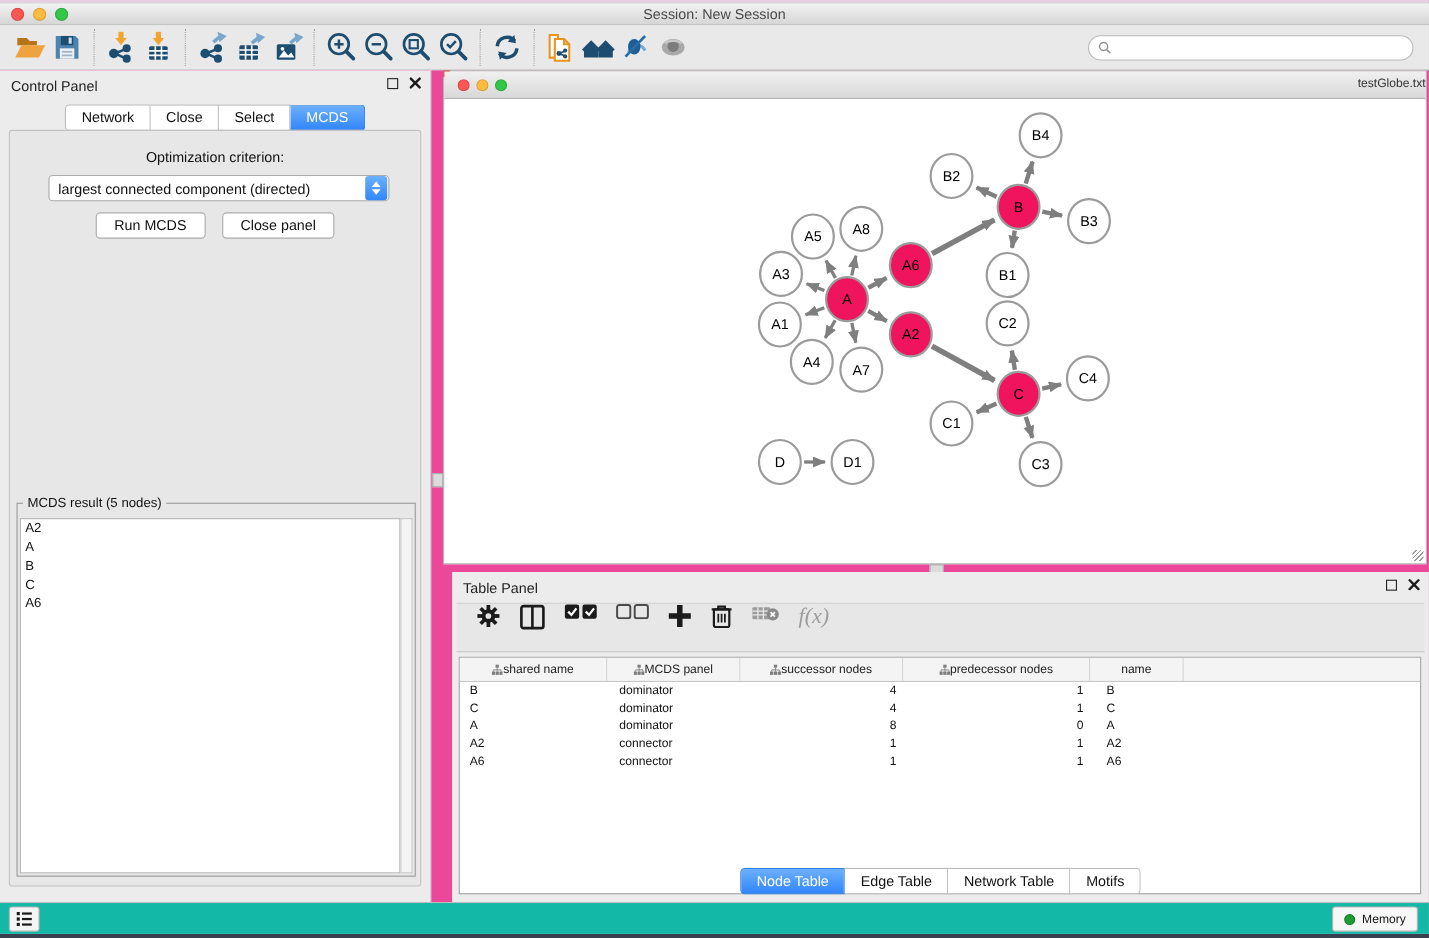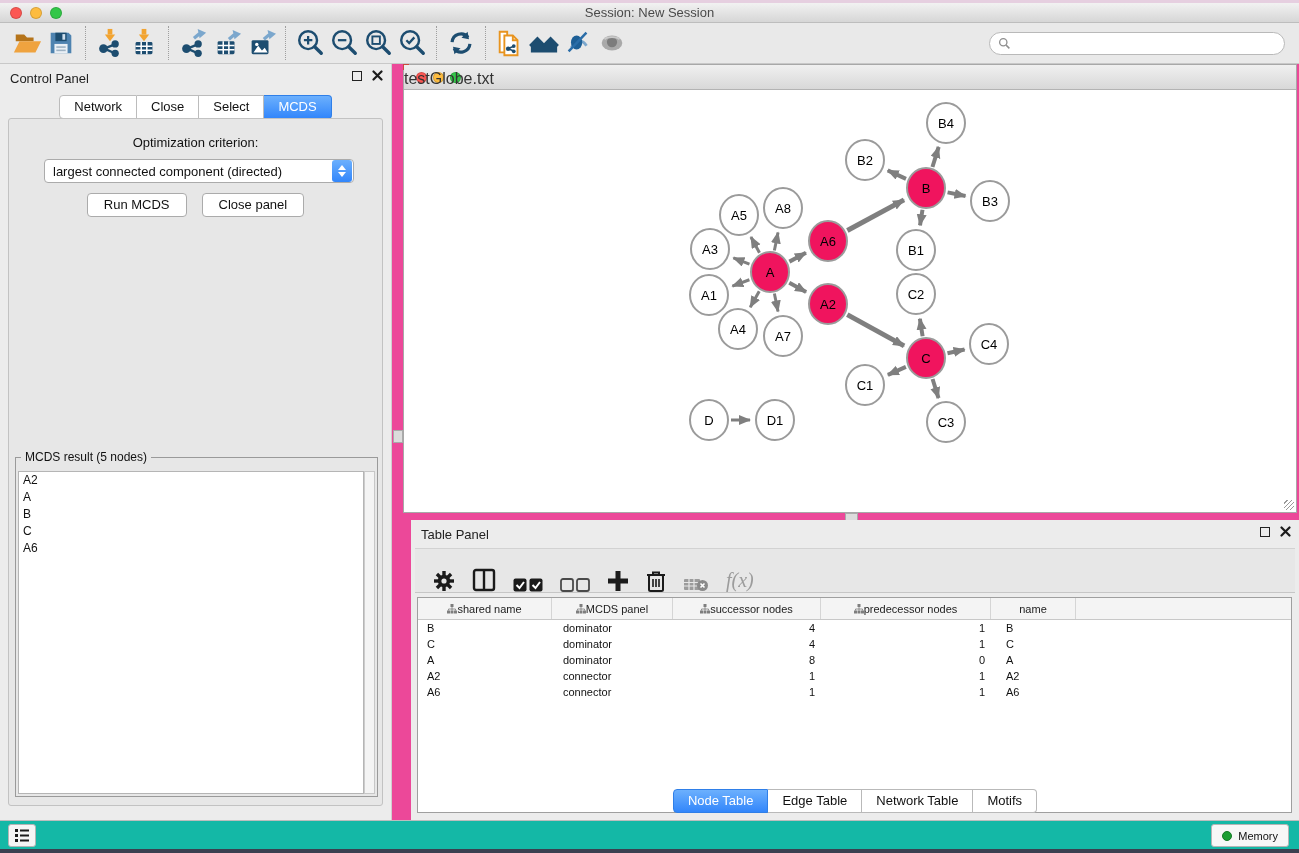--- a/index.html
+++ b/index.html
@@ -77,31 +77,31 @@
   .h-handle { position:absolute; left:845px; top:449px; width:13px; height:8px; background:#dcdcdc; border:1px solid #aaa; }
 
   
   .net-window { position:absolute; left:403px; top:0px; width:894px; height:449px;
     background:#fff; border:1px solid #a8a8a8; }
   .focus-corner { position:absolute; left:-1px; top:-1px; width:6px; height:6px; background:#cc4a3e; }
   .nw-titlebar { position:absolute; top:0; left:0; right:0; height:25px;
     background:linear-gradient(#f0f0f0,#d8d8d8); border-bottom:1px solid #b3b3b3; }
   .nw-lights { position:absolute; left:12px; top:7px; display:flex; gap:6px; }
   .nw-lights .light { width:11px; height:11px; }
-  .nw-title { position:absolute; left:0; right:0; top:5px; text-align:left; font-size:16px; color:#333; }
+  .nw-title { position:absolute; left:0; right:0; top:5px; text-align:right; font-size:11px; color:#333; }
   .nw-canvas { position:absolute; top:26px; left:0; right:0; bottom:0; background:#fff; }
   .nw-canvas svg { position:absolute; top:0; left:0; }
   .resize-grip { position:absolute; right:2px; bottom:2px; width:10px; height:10px;
     background:repeating-linear-gradient(135deg, transparent 0 2px, #9a9a9a 2px 3px); }
 
   
   .table-panel { position:absolute; left:411px; right:0; top:456px; bottom:0; background:#ececec; }
   .tp-toolbar { position:absolute; top:28px; left:4px; right:4px; height:45px;
     border-top:1px solid #d2d2d2; border-bottom:1px solid #c6c6c6; background:#e7e7e7;
-    display:flex; align-items:flex-end; gap:17px; padding-left:18px; }
+    display:flex; align-items:flex-start; gap:17px; padding-left:18px; }
   .tp-toolbar svg { display:block; }
   .fx { font-family:"Liberation Serif", serif; font-style:italic; font-size:20px; color:#9c9c9c; }
 
   .tp-table { position:absolute; left:6px; right:7px; top:77px; height:216px; background:#fff; border:1px solid #9f9f9f; }
   .thead { display:flex; height:22px; background:#f4f4f4; border-bottom:1px solid #c8c8c8; }
   .th { position:relative; display:flex; align-items:center; justify-content:center;
     font-size:11px; color:#222; border-right:1px solid #d5d5d5; }
   .tbody { }
   .tr { display:flex; height:16px; align-items:center; }
   .td { font-size:11px; color:#111; white-space:nowrap; overflow:hidden; }

